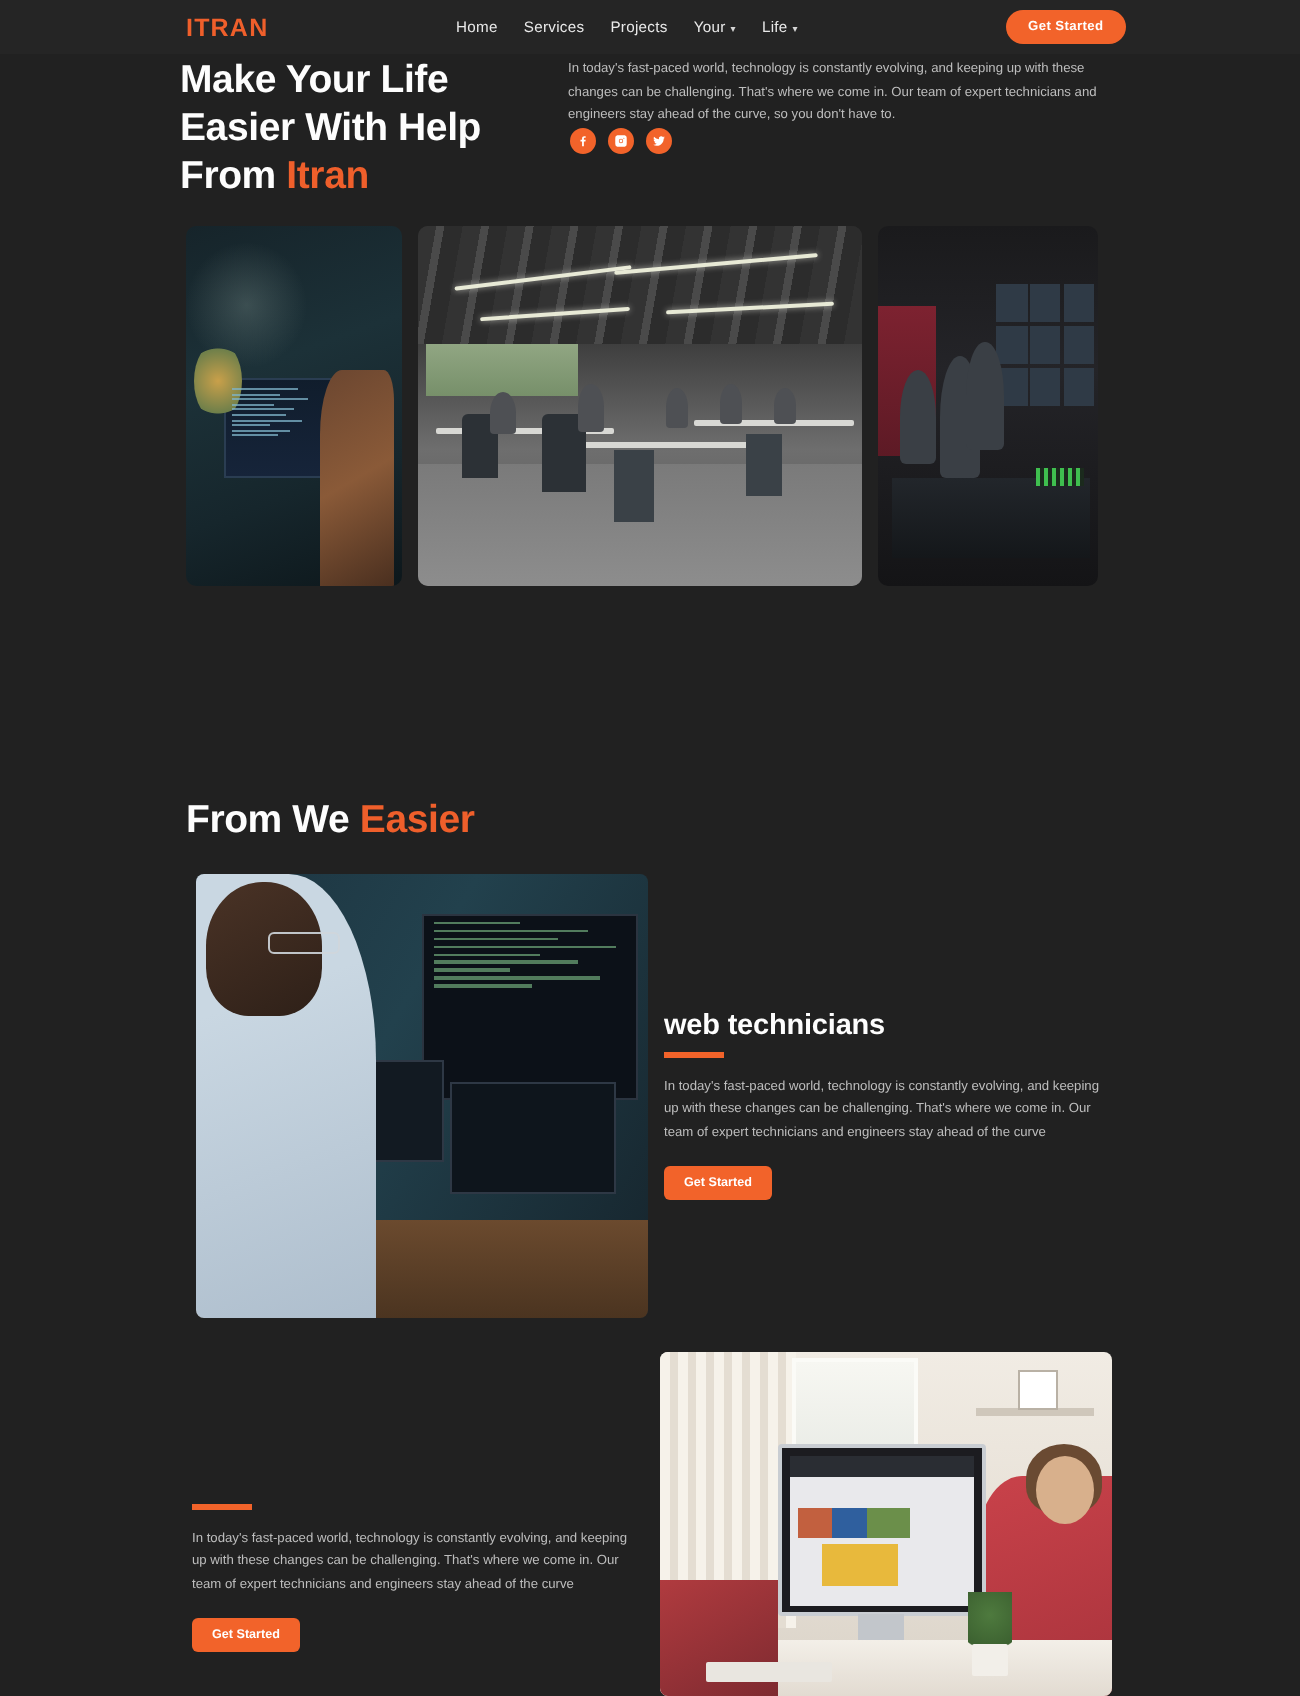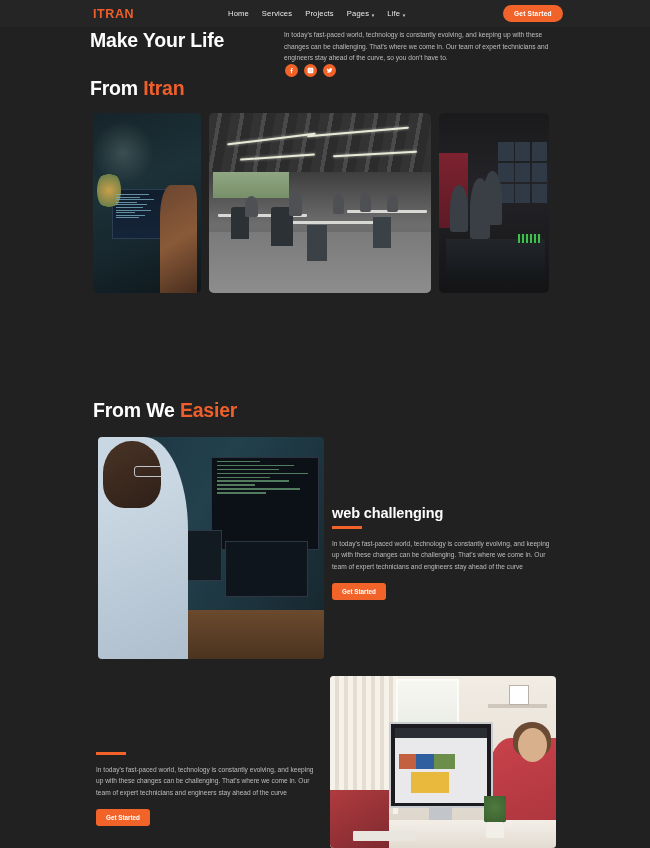--- a/index.html
+++ b/index.html
@@ -322,35 +322,35 @@
       <div class="navlink">
         <span>Home</span>
       </div>
       <div class="navlink">
         <span>Services</span>
       </div>
       <div class="navlink">
         <span>Projects</span>
       </div>
       <div class="navlink">
-        <span>Pages</span>
+        <span>Your</span>
         <span class="caret">▾</span>
       </div>
       <div class="navlink">
         <span>Life</span>
         <span class="caret">▾</span>
       </div>
     </div>
 
     <button class="btn-nav">Get Started</button>
   </div>
 
   <h1 class="hero-title">
     <span>Make Your Life</span><br>
-    <br>
+    <span>Easier With Help</span><br>
     <span>From </span><span class="accent">Itran</span>
   </h1>
 
   <p class="hero-para">In today's fast-paced world, technology is constantly evolving, and keeping up with these changes can be challenging. That's where we come in. Our team of expert technicians and engineers stay ahead of the curve, so you don't have to.</p>
 
   <div class="socials">
     <a class="soc">
       <svg viewBox="0 0 24 24">
           <path d="M13.5 21v-8h2.7l.4-3h-3.1V8.1c0-.87.24-1.46 1.49-1.46h1.59V3.96A21 21 0 0 0 14.26 3.8c-2.3 0-3.87 1.4-3.87 3.98V10H7.7v3h2.69v8z"></path>
         </svg>
@@ -457,21 +457,21 @@
       </div>
       <div class="lap-r"></div>
       <div class="deskwood"></div>
       <div class="person2"></div>
       <div class="head2"></div>
       <div class="glasses"></div>
     </div>
   </div>
 
   <div class="svc1-body">
-    <div class="svc-h">web challenging</div>
+    <div class="svc-h">web technicians</div>
     <div class="rule"></div>
     <p class="svc-p">In today's fast-paced world, technology is constantly evolving, and keeping up with these changes can be challenging. That's where we come in. Our team of expert technicians and engineers stay ahead of the curve</p>
     <button class="btn-svc">Get Started</button>
   </div>
 
   <div class="svc2-img">
     <div class="photo-design">
       <div class="curtain"></div>
       <div class="window"></div>
       <div class="shelf"></div>

